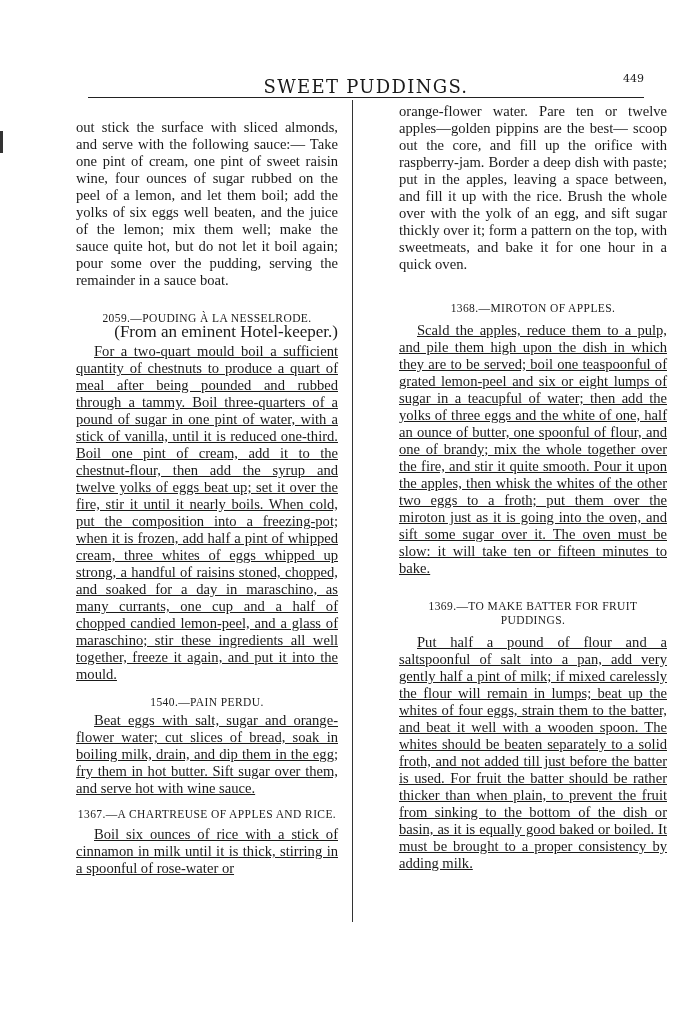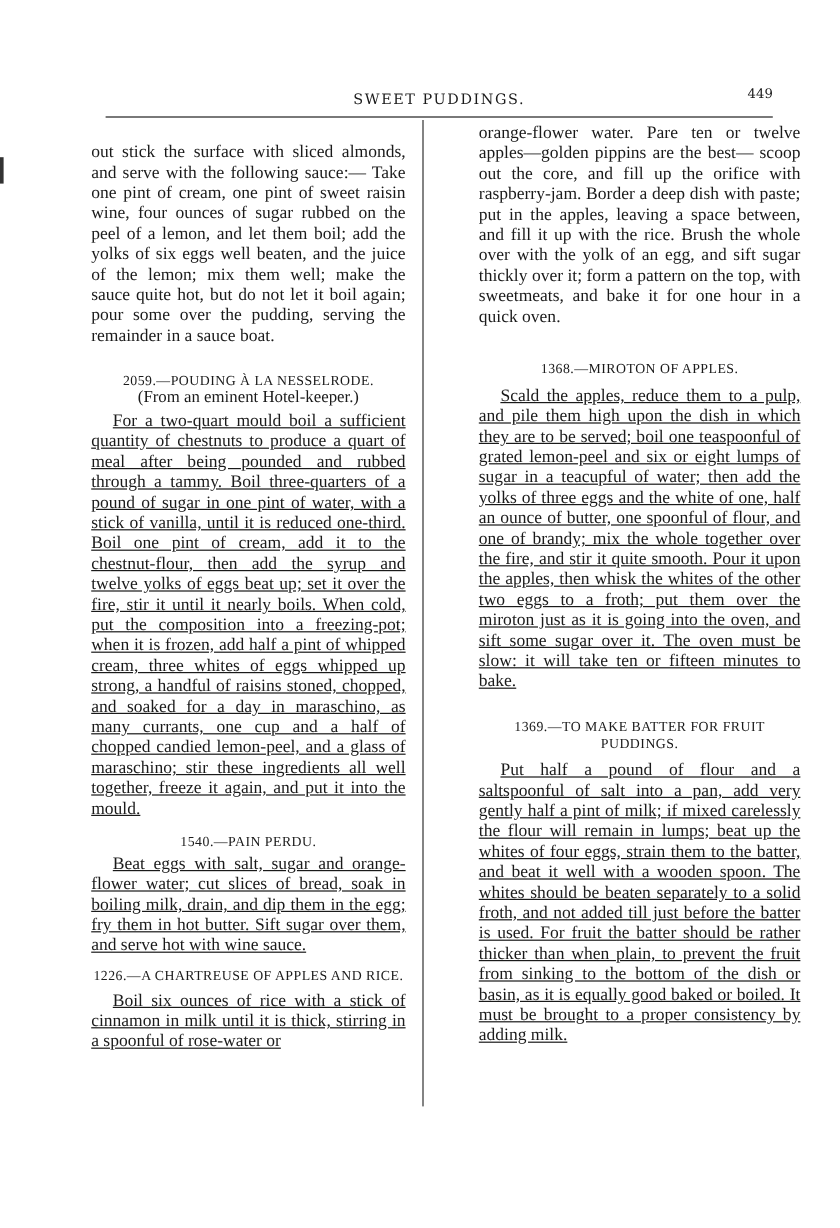--- a/index.html
+++ b/index.html
@@ -1,32 +1,32 @@
 <!DOCTYPE html>
 <html><head>
 <meta charset="utf-8">
 <style>
   html, body { margin:0; padding:0; background:#ffffff; }
   body { width:700px; height:1023px; position:relative; overflow:hidden;
          font-family:"DejaVu Serif","Liberation Serif",serif; color:#1a1a1a; }
   .edge-mark { position:absolute; left:0; top:131px; width:3px; height:22px; background:#333; }
   .header { position:absolute; left:88px; top:74px; width:556px; height:20px; }
   .running-head { position:absolute; left:0; right:0; text-align:center;
-         font-size:12px; letter-spacing:1.3px; top:2px; }
+         font-size:18px; letter-spacing:1.3px; top:2px; }
   .page-number { position:absolute; right:0; top:-2px; font-size:11px; }
   .rule { position:absolute; left:88px; top:97px; width:556px; height:1px; background:#222; }
   .col { position:absolute; top:103px; width:262px; font-size:14.6px; line-height:17px;
          text-align:justify; font-family:"Liberation Serif","DejaVu Serif",serif; }
   .col.left { left:76px;margin-top:16px; }
   .col.right { left:364px; width:268px;margin-left:35px; }
   .divider { position:absolute; left:352px; top:100px; width:1px; height:822px; background:#333; }
   p { margin:0; }
   p.indent { text-indent:18px;text-decoration:underline; }
   .recipe-title { text-align:center; font-size:11.5px; letter-spacing:0.4px; line-height:14px; }
-  .subtitle { text-align:center; font-size:14px; line-height:14px; }
+  .subtitle { text-align:right; font-size:17px; line-height:14px; }
 </style>
 </head>
 <body>
 
 <div class="edge-mark"></div>
 
 <div class="header">
   <div class="running-head">SWEET PUDDINGS.</div>
   <div class="page-number">449</div>
 </div>
@@ -42,21 +42,21 @@
   <div class="subtitle">(From an eminent Hotel-keeper.)</div>
   <div style="height:4px"></div>
   <p class="indent">For a two-quart mould boil a sufficient quantity of chestnuts to produce a quart of meal after being pounded and rubbed through a tammy. Boil three-quarters of a pound of sugar in one pint of water, with a stick of vanilla, until it is reduced one-third. Boil one pint of cream, add it to the chestnut-flour, then add the syrup and twelve yolks of eggs beat up; set it over the fire, stir it until it nearly boils. When cold, put the composition into a freezing-pot; when it is frozen, add half a pint of whipped cream, three whites of eggs whipped up strong, a handful of raisins stoned, chopped, and soaked for a day in maraschino, as many currants, one cup and a half of chopped candied lemon-peel, and a glass of maraschino; stir these ingredients all well together, freeze it again, and put it into the mould.</p>
 
   <div style="height:12px"></div>
   <div class="recipe-title">1540.—PAIN PERDU.</div>
   <div style="height:3px"></div>
   <p class="indent">Beat eggs with salt, sugar and orange-flower water; cut slices of bread, soak in boiling milk, drain, and dip them in the egg; fry them in hot butter. Sift sugar over them, and serve hot with wine sauce.</p>
 
   <div style="height:10px"></div>
-  <div class="recipe-title">1226.—A CHARTREUSE OF APPLES AND RICE.</div>
+  <div class="recipe-title">1367.—A CHARTREUSE OF APPLES AND RICE.</div>
   <div style="height:5px"></div>
   <p class="indent">Boil six ounces of rice with a stick of cinnamon in milk until it is thick, stirring in a spoonful of rose-water or</p>
 </div>
 
 <div class="col right">
   <p>orange-flower water. Pare ten or twelve apples—golden pippins are the best— scoop out the core, and fill up the orifice with raspberry-jam. Border a deep dish with paste; put in the apples, leaving a space between, and fill it up with the rice. Brush the whole over with the yolk of an egg, and sift sugar thickly over it; form a pattern on the top, with sweetmeats, and bake it for one hour in a quick oven.</p>
 
   <div style="height:28px"></div>
   <div class="recipe-title">1368.—MIROTON OF APPLES.</div>
   <div style="height:7px"></div>

